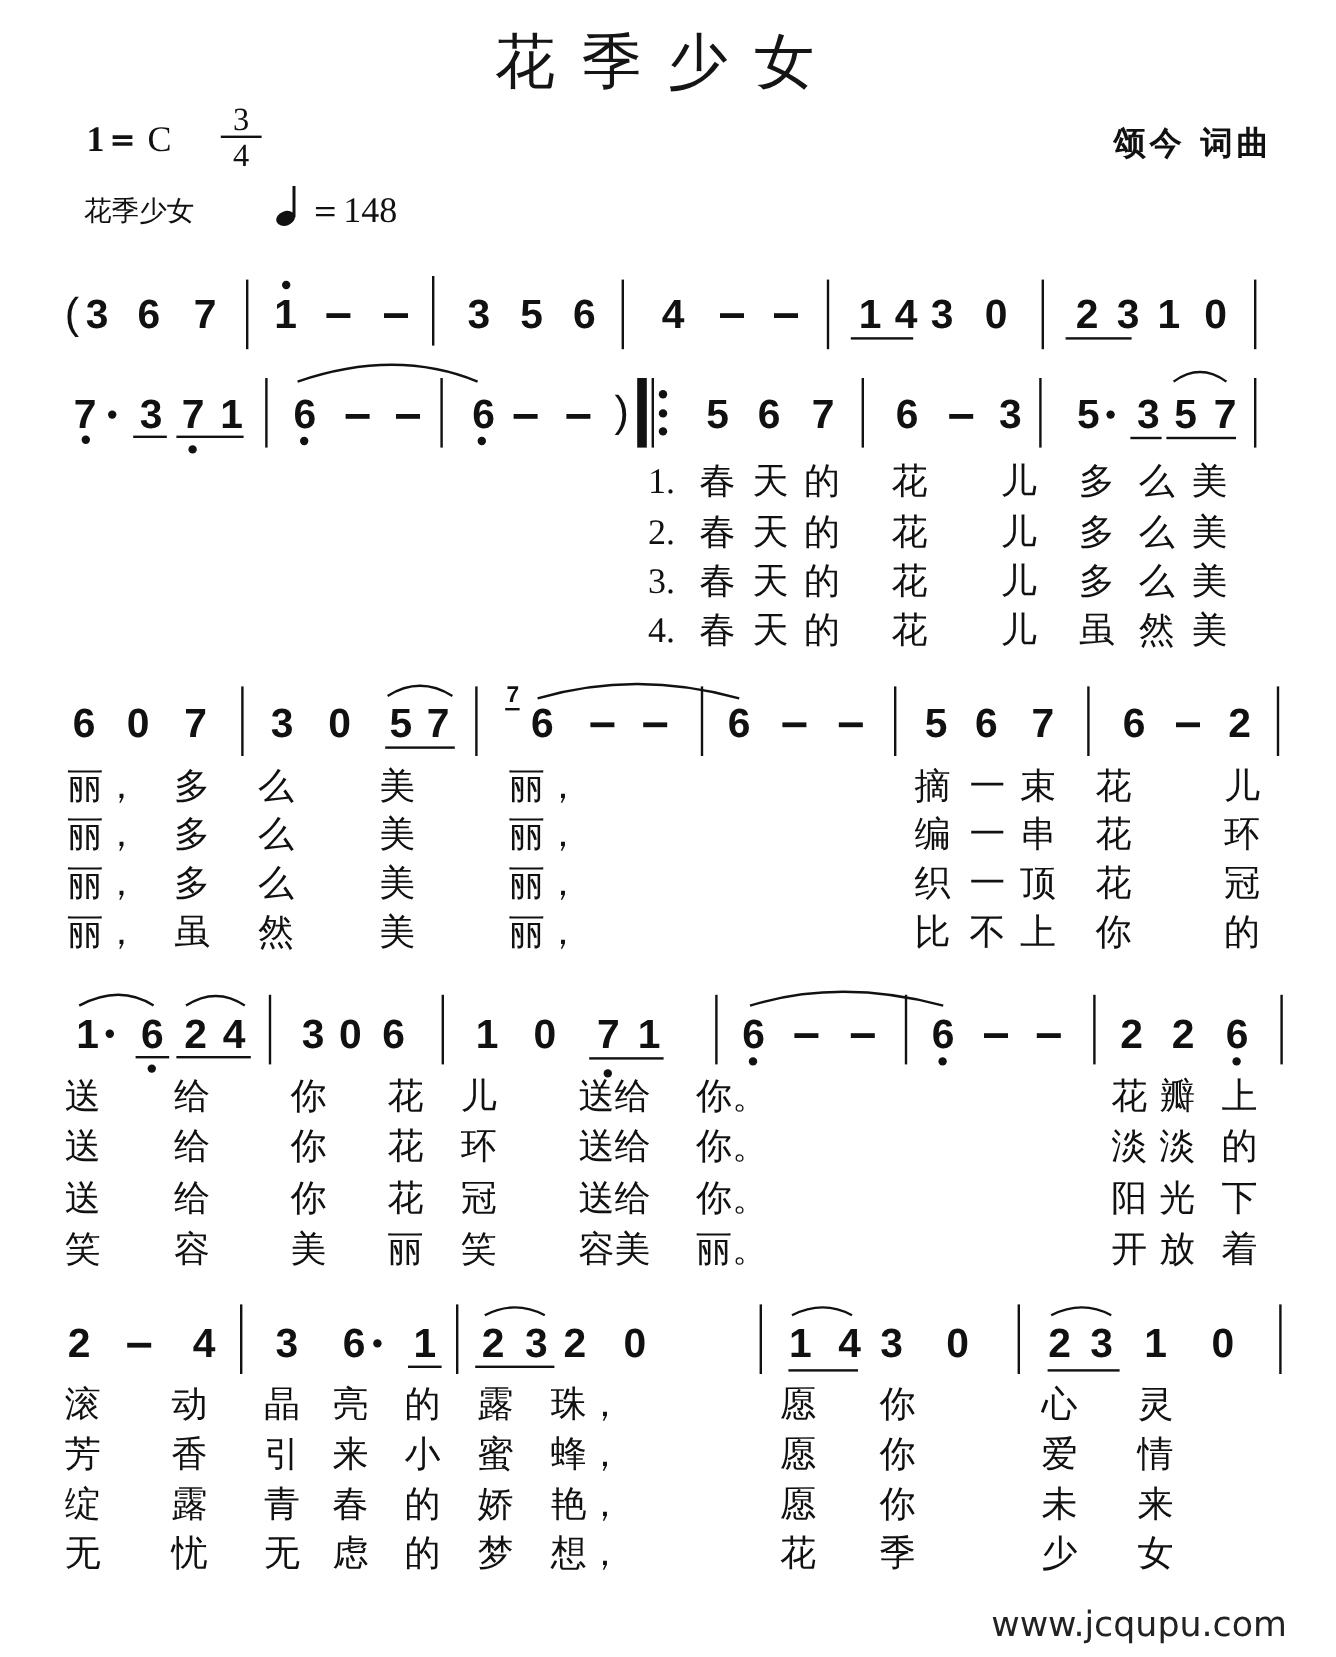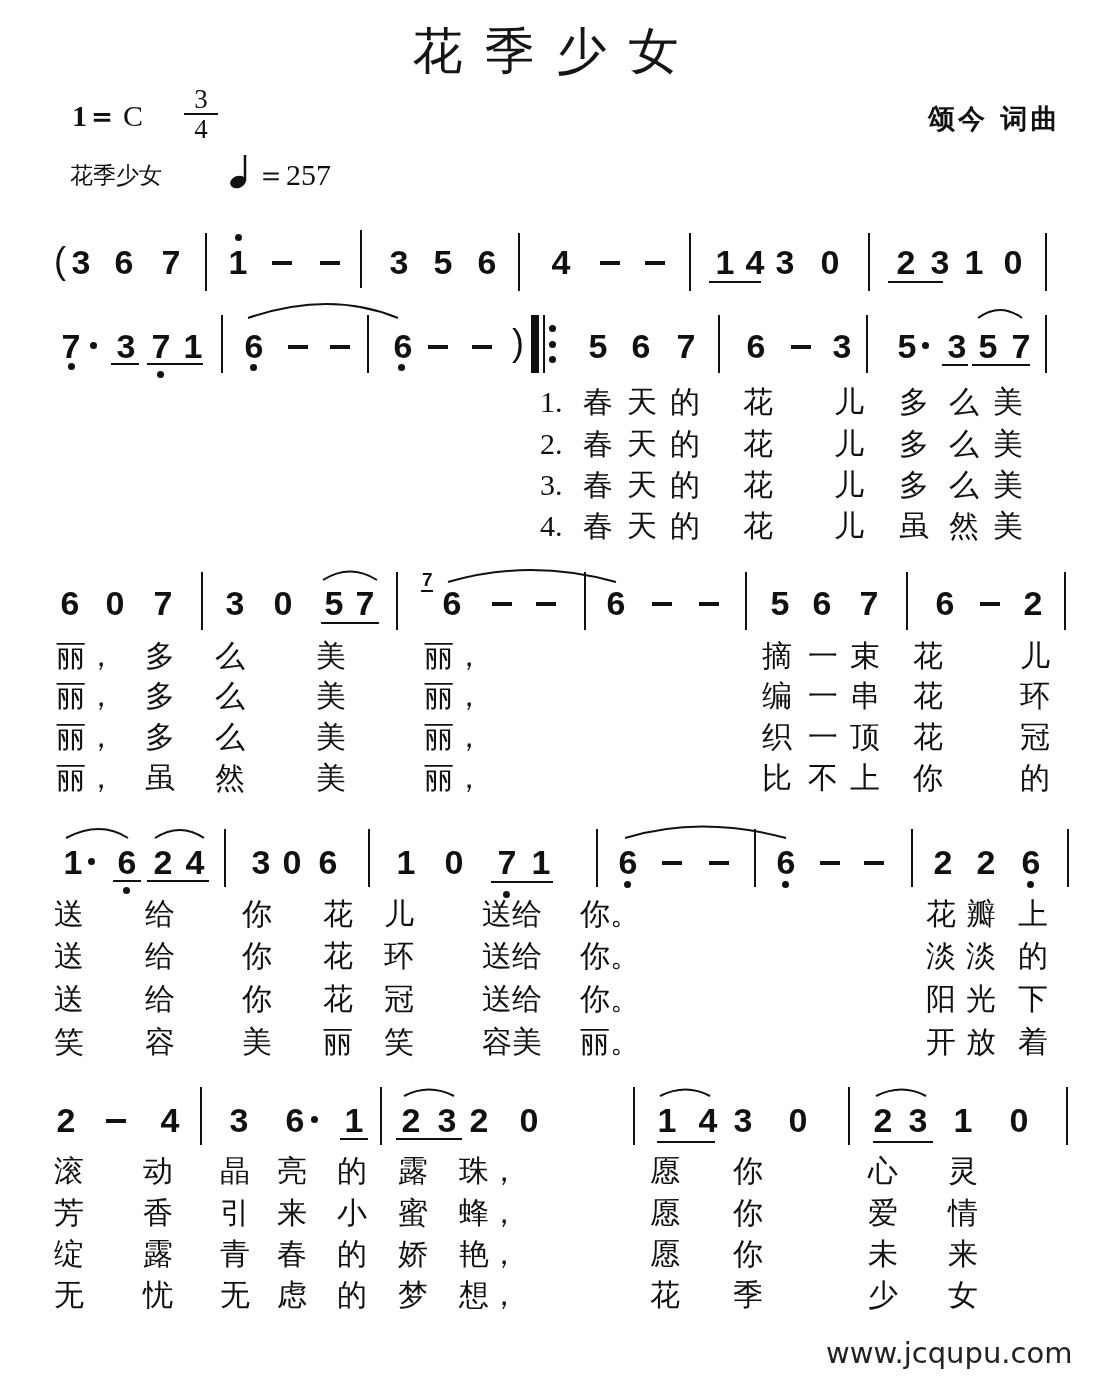--- a/index.html
+++ b/index.html
@@ -34,21 +34,21 @@
   <div>3</div>
   <div class="bar"></div>
   <div>4</div>
 </div>
 <div class="abs author">颂今 词曲</div>
 <div class="abs tempo-text">花季少女</div>
 <svg class="abs tempo-note" viewBox="0 0 22 36">
   <line x1="17" y1="2" x2="17" y2="28" stroke="#111" stroke-width="2.5"></line>
   <ellipse cx="10" cy="29" rx="8" ry="6" fill="#111" transform="rotate(-20 10 29)"></ellipse>
 </svg>
-<div class="abs tempo-val">＝257</div>
+<div class="abs tempo-val">＝148</div>
 
 <div>
   <div class="paren" style="left:54px;top:240px;">(</div>
   <div class="n" style="left:68px;top:245px;">3</div>
   <div class="n" style="left:111px;top:245px;">6</div>
   <div class="n" style="left:158px;top:245px;">7</div>
   <div class="bl" style="left:205px;top:233px;height:58px;"></div>
   <div class="n" style="left:225px;top:245px;">1</div>
   <div class="dot" style="left:235px;top:234px;"></div>
   <div class="dash" style="left:272px;top:261px;"></div>

